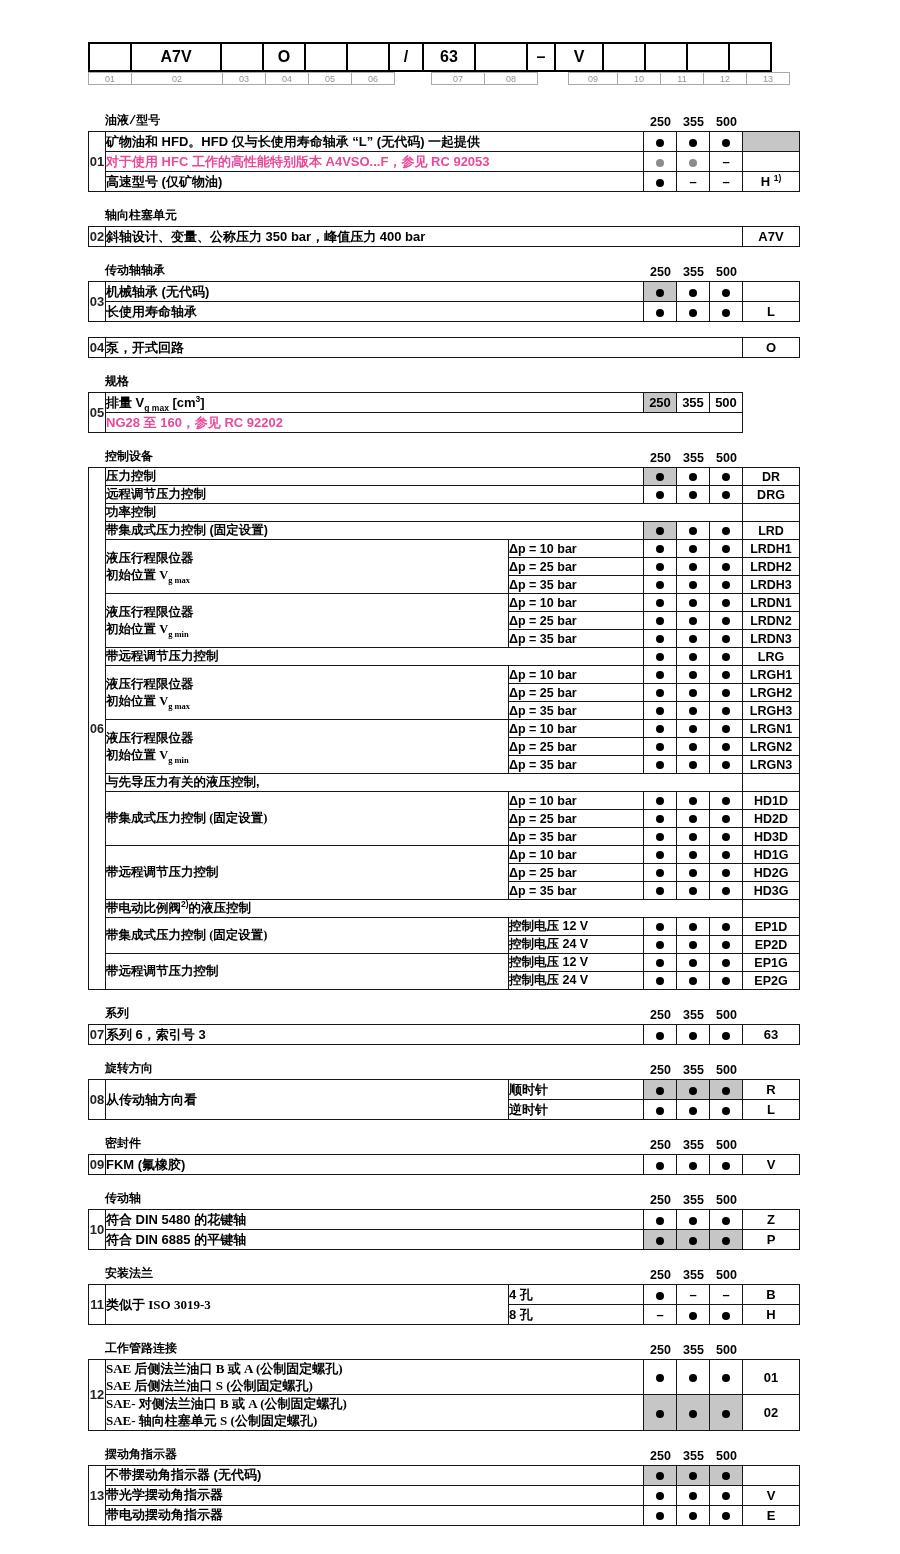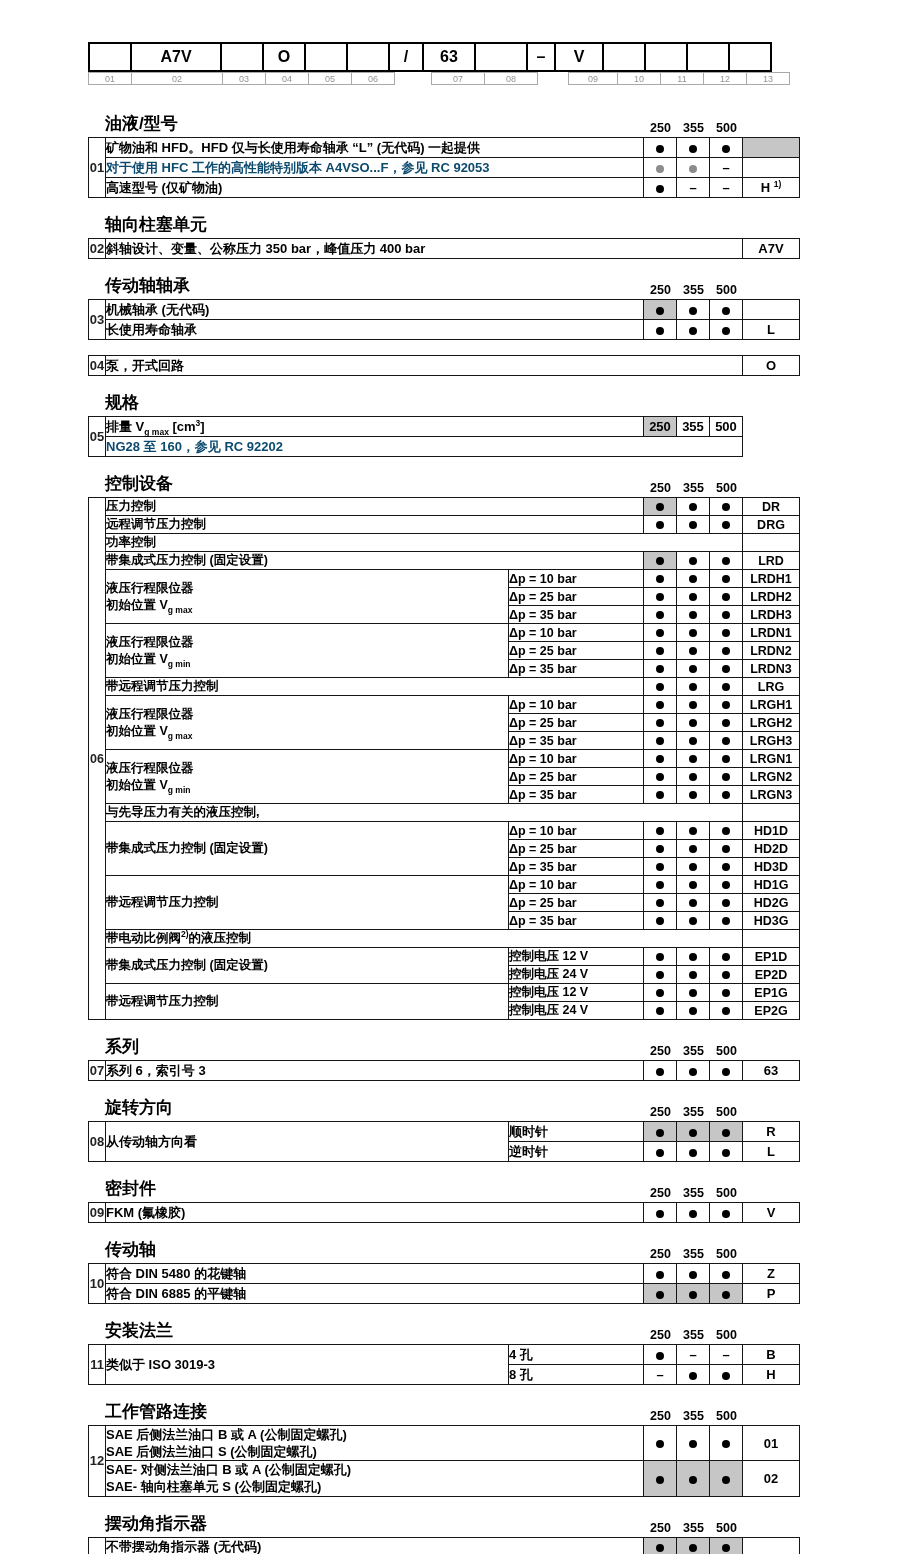--- a/index.html
+++ b/index.html
@@ -17,51 +17,51 @@
   .numcell{box-sizing:border-box;border:1px solid #a9a9a9;height:13px;
     display:flex;align-items:center;justify-content:center;
     font-size:9px;color:#949494;}
   .numcell.ml{margin-left:-1px;}
   .numspace{box-sizing:border-box;height:13px;}
 
   
   .section{margin-top:15px;}
   .section.first{margin-top:27px;}
   .sec-head{display:flex;align-items:flex-end;margin-bottom:2px;min-height:17px;}
-  .sec-title{margin-left:17px;font-weight:bold;font-size:17px;white-space:nowrap;}
+  .sec-title{margin-left:17px;font-weight:bold;font-size:12px;white-space:nowrap;font-family:Liberation Mono, monospace;}
   .sec-head .spacer{flex:1;}
   .colhdr{width:33px;text-align:center;font-weight:bold;font-size:12.5px;}
   .hdr-tail{width:57px;}
 
   table.sec{border-collapse:collapse;table-layout:fixed;width:712px;}
   table.sec.nocode{width:655px;}
   table.sec td{border:1px solid #161616;box-sizing:border-box;padding:0;
     height:20px;font-size:13px;font-weight:bold;vertical-align:middle;}
   table.sec.compact td{height:18px;font-size:12.5px;}
   td.tall{height:37px;}
   td.num{font-weight:400;font-size:10.5px;color:#222;text-align:center;}
   td.lbl{text-align:left;padding-left:5px;}
   td.ind1{padding-left:27px;margin-left:8px;}
   td.ind2{padding-left:49px;}
-  td.graytxt{color:#0c4a6e;font-weight:400;}
+  td.graytxt{color:#ec4899;font-weight:400;}
   td.grouplbl{vertical-align:top;padding-top:1px;}
   td.param{text-align:left;padding-left:6px;border-left-style:hidden;}
   td.dotcell{text-align:center;}
   td.cellgray{background:#c6c6c6;}
   td.val{text-align:center;}
   td.code{border:2px solid #000;text-align:center;font-size:12.5px;}
   td.codegray{background:#c6c6c6;}
   td.ghost{border-style:none;background:transparent;}
   .dotmark{display:inline-block;width:8px;height:8px;border-radius:50%;
     background:#000;vertical-align:middle;}
   .dotmark.g{background:#8c8c8c;}
   .dash{font-weight:bold;}
   sub{font-size:8.5px;line-height:0;}
   sup{font-size:8.5px;line-height:0;}
-  .lbl-line{line-height:1.32;}
+  .lbl-line{line-height:1.32;font-family:Liberation Serif, serif;}
 </style>
 </head>
 <body>
 
 <div class="page">
   <div class="codebar" id="codebar">
       <div class="codecell" style="width: 44px;"></div>
       <div class="codecell ml" style="width: 92px;">A7V</div>
       <div class="codecell ml" style="width: 44px;"></div>
       <div class="codecell ml" style="width: 44px;">O</div>

